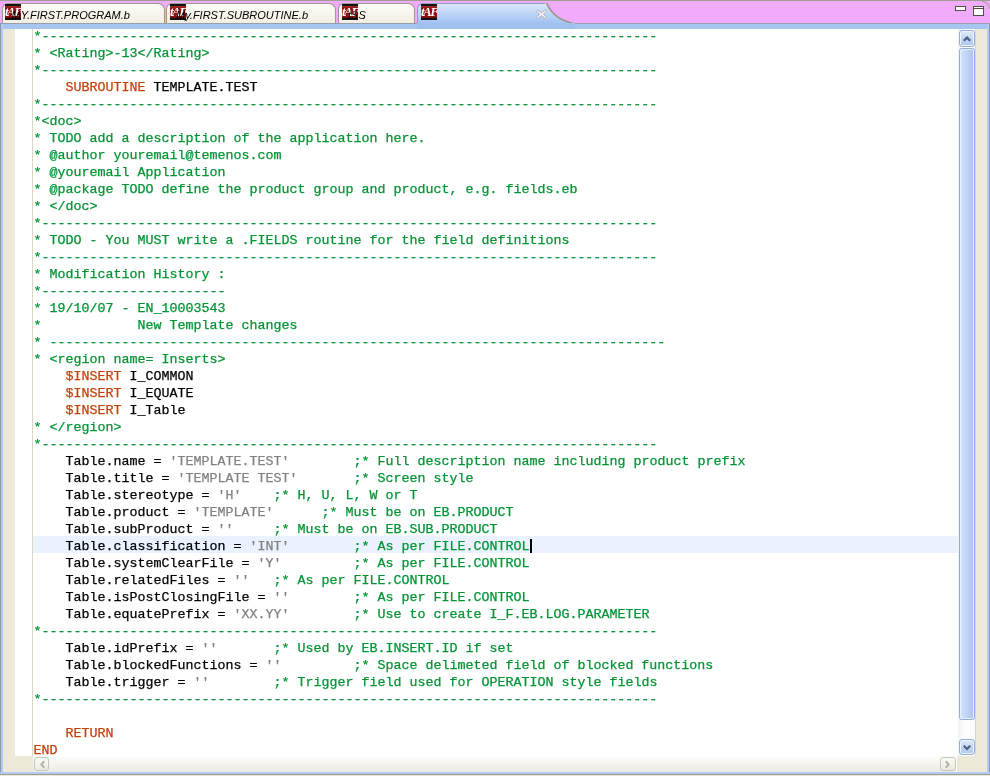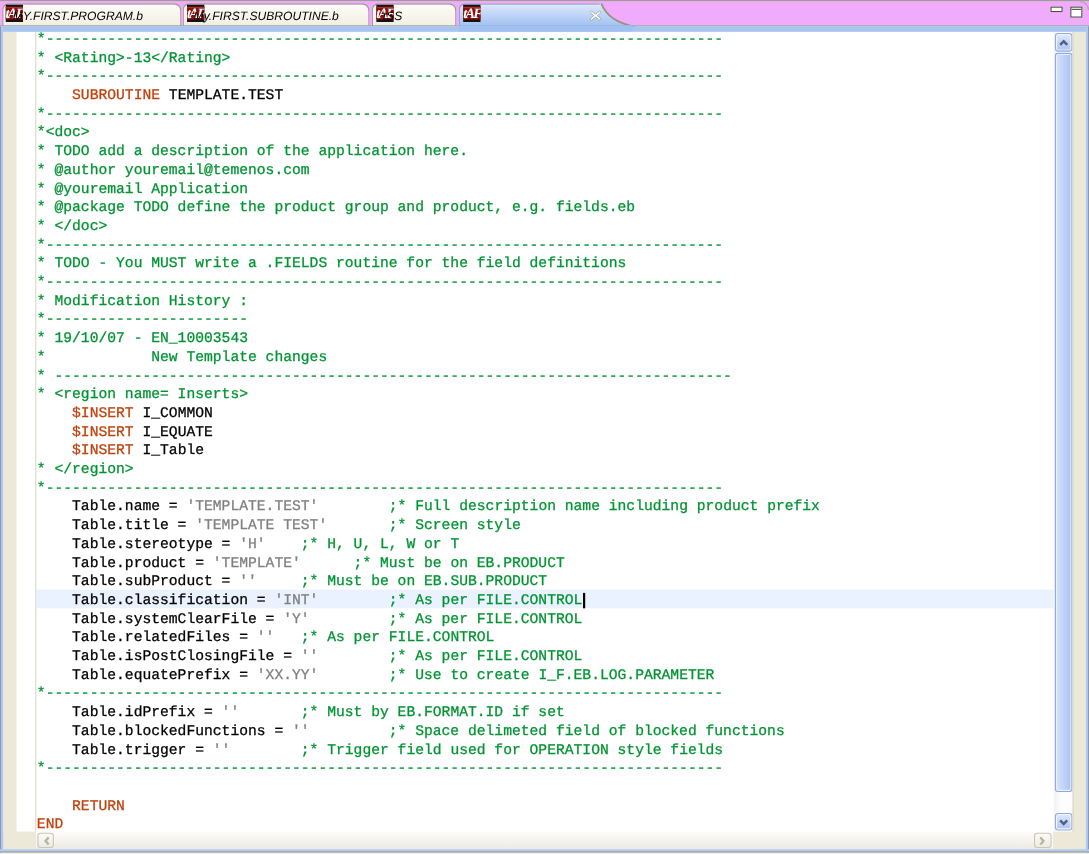--- a/index.html
+++ b/index.html
@@ -177,21 +177,21 @@
     Table.title = <i class="s">'TEMPLATE TEST'</i>       <i class="g">;* Screen style</i>
     Table.stereotype = <i class="s">'H'</i>    <i class="g">;* H, U, L, W or T</i>
     Table.product = <i class="s">'TEMPLATE'</i>      <i class="g">;* Must be on EB.PRODUCT</i>
     Table.subProduct = <i class="s">''</i>     <i class="g">;* Must be on EB.SUB.PRODUCT</i>
     Table.classification = <i class="s">'INT'</i>        <i class="g">;* As per FILE.CONTROL</i>
     Table.systemClearFile = <i class="s">'Y'</i>         <i class="g">;* As per FILE.CONTROL</i>
     Table.relatedFiles = <i class="s">''</i>   <i class="g">;* As per FILE.CONTROL</i>
     Table.isPostClosingFile = <i class="s">''</i>        <i class="g">;* As per FILE.CONTROL</i>
     Table.equatePrefix = <i class="s">'XX.YY'</i>        <i class="g">;* Use to create I_F.EB.LOG.PARAMETER</i>
 <i class="g">*-----------------------------------------------------------------------------</i>
-    Table.idPrefix = <i class="s">''</i>       <i class="g">;* Must by EB.FORMAT.ID if set</i>
+    Table.idPrefix = <i class="s">''</i>       <i class="g">;* Used by EB.INSERT.ID if set</i>
     Table.blockedFunctions = <i class="s">''</i>         <i class="g">;* Space delimeted field of blocked functions</i>
     Table.trigger = <i class="s">''</i>        <i class="g">;* Trigger field used for OPERATION style fields</i>
 <i class="g">*-----------------------------------------------------------------------------</i>
 
     <i class="k">RETURN</i>
 <i class="k">END</i></pre>
   <div id="caret"></div>
   <div id="vsb"></div>
   <div id="vthumb"></div>
   <div class="sbtn" id="vup">

